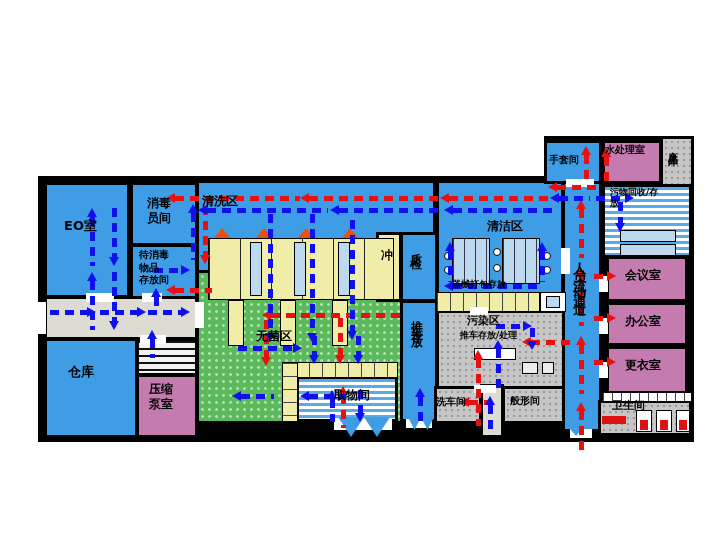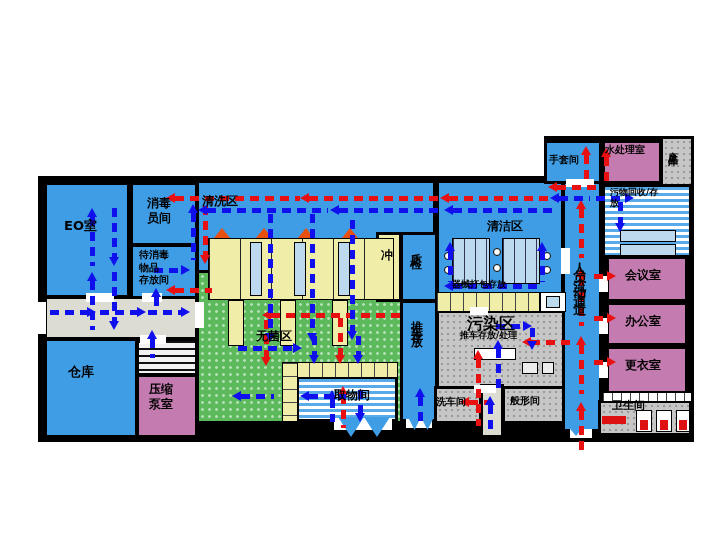--- a/index.html
+++ b/index.html
@@ -140,21 +140,21 @@
       <div class="plabel" style="left: 149px; top: 382px; font-size: 12px;">压缩
 泵室</div>
       <div class="plabel" style="left: 202px; top: 194px; font-size: 12px;">清洗区</div>
       <div class="plabel" style="left: 256px; top: 329px; font-size: 12px;">无菌区</div>
       <div class="plabel" style="left: 381px; top: 248px; font-size: 12px;">冲</div>
       <div class="plabel vtext" style="left: 408px; top: 243px; font-size: 12px; letter-spacing: 4px;">质检</div>
       <div class="plabel vtext" style="left: 409px; top: 311px; font-size: 12px; letter-spacing: 5px;">推车存放</div>
       <div class="plabel" style="left: 334px; top: 388px; font-size: 12px;">取物间</div>
       <div class="plabel" style="left: 487px; top: 219px; font-size: 12px;">清洁区</div>
       <div class="plabel" style="left: 452px; top: 279px; font-size: 9px;">器械打包存放</div>
-      <div class="plabel" style="left: 467px; top: 314px; font-size: 16px;">污染区</div>
+      <div class="plabel" style="left: 467px; top: 314px; font-size: 11px;">污染区</div>
       <div class="plabel" style="left: 460px; top: 330px; font-size: 9px;">推车存放/处理</div>
       <div class="plabel" style="left: 436px; top: 396px; font-size: 10px;">洗车间</div>
       <div class="plabel" style="left: 510px; top: 395px; font-size: 10px;">般形间</div>
       <div class="plabel vtext" style="left: 571px; top: 252px; font-size: 13px; letter-spacing: 8px;">人员流动通道</div>
       <div class="plabel" style="left: 549px; top: 154px; font-size: 10px;">手套间</div>
       <div class="plabel" style="left: 605px; top: 144px; font-size: 10px;">水处理室</div>
       <div class="plabel vtext" style="left: 666px; top: 144px; font-size: 10px; letter-spacing: 2px;">废品库</div>
       <div class="plabel" style="left: 610px; top: 187px; font-size: 9px;">污物回收/存
 放</div>
       <div class="plabel" style="left: 625px; top: 268px; font-size: 12px;">会议室</div>

